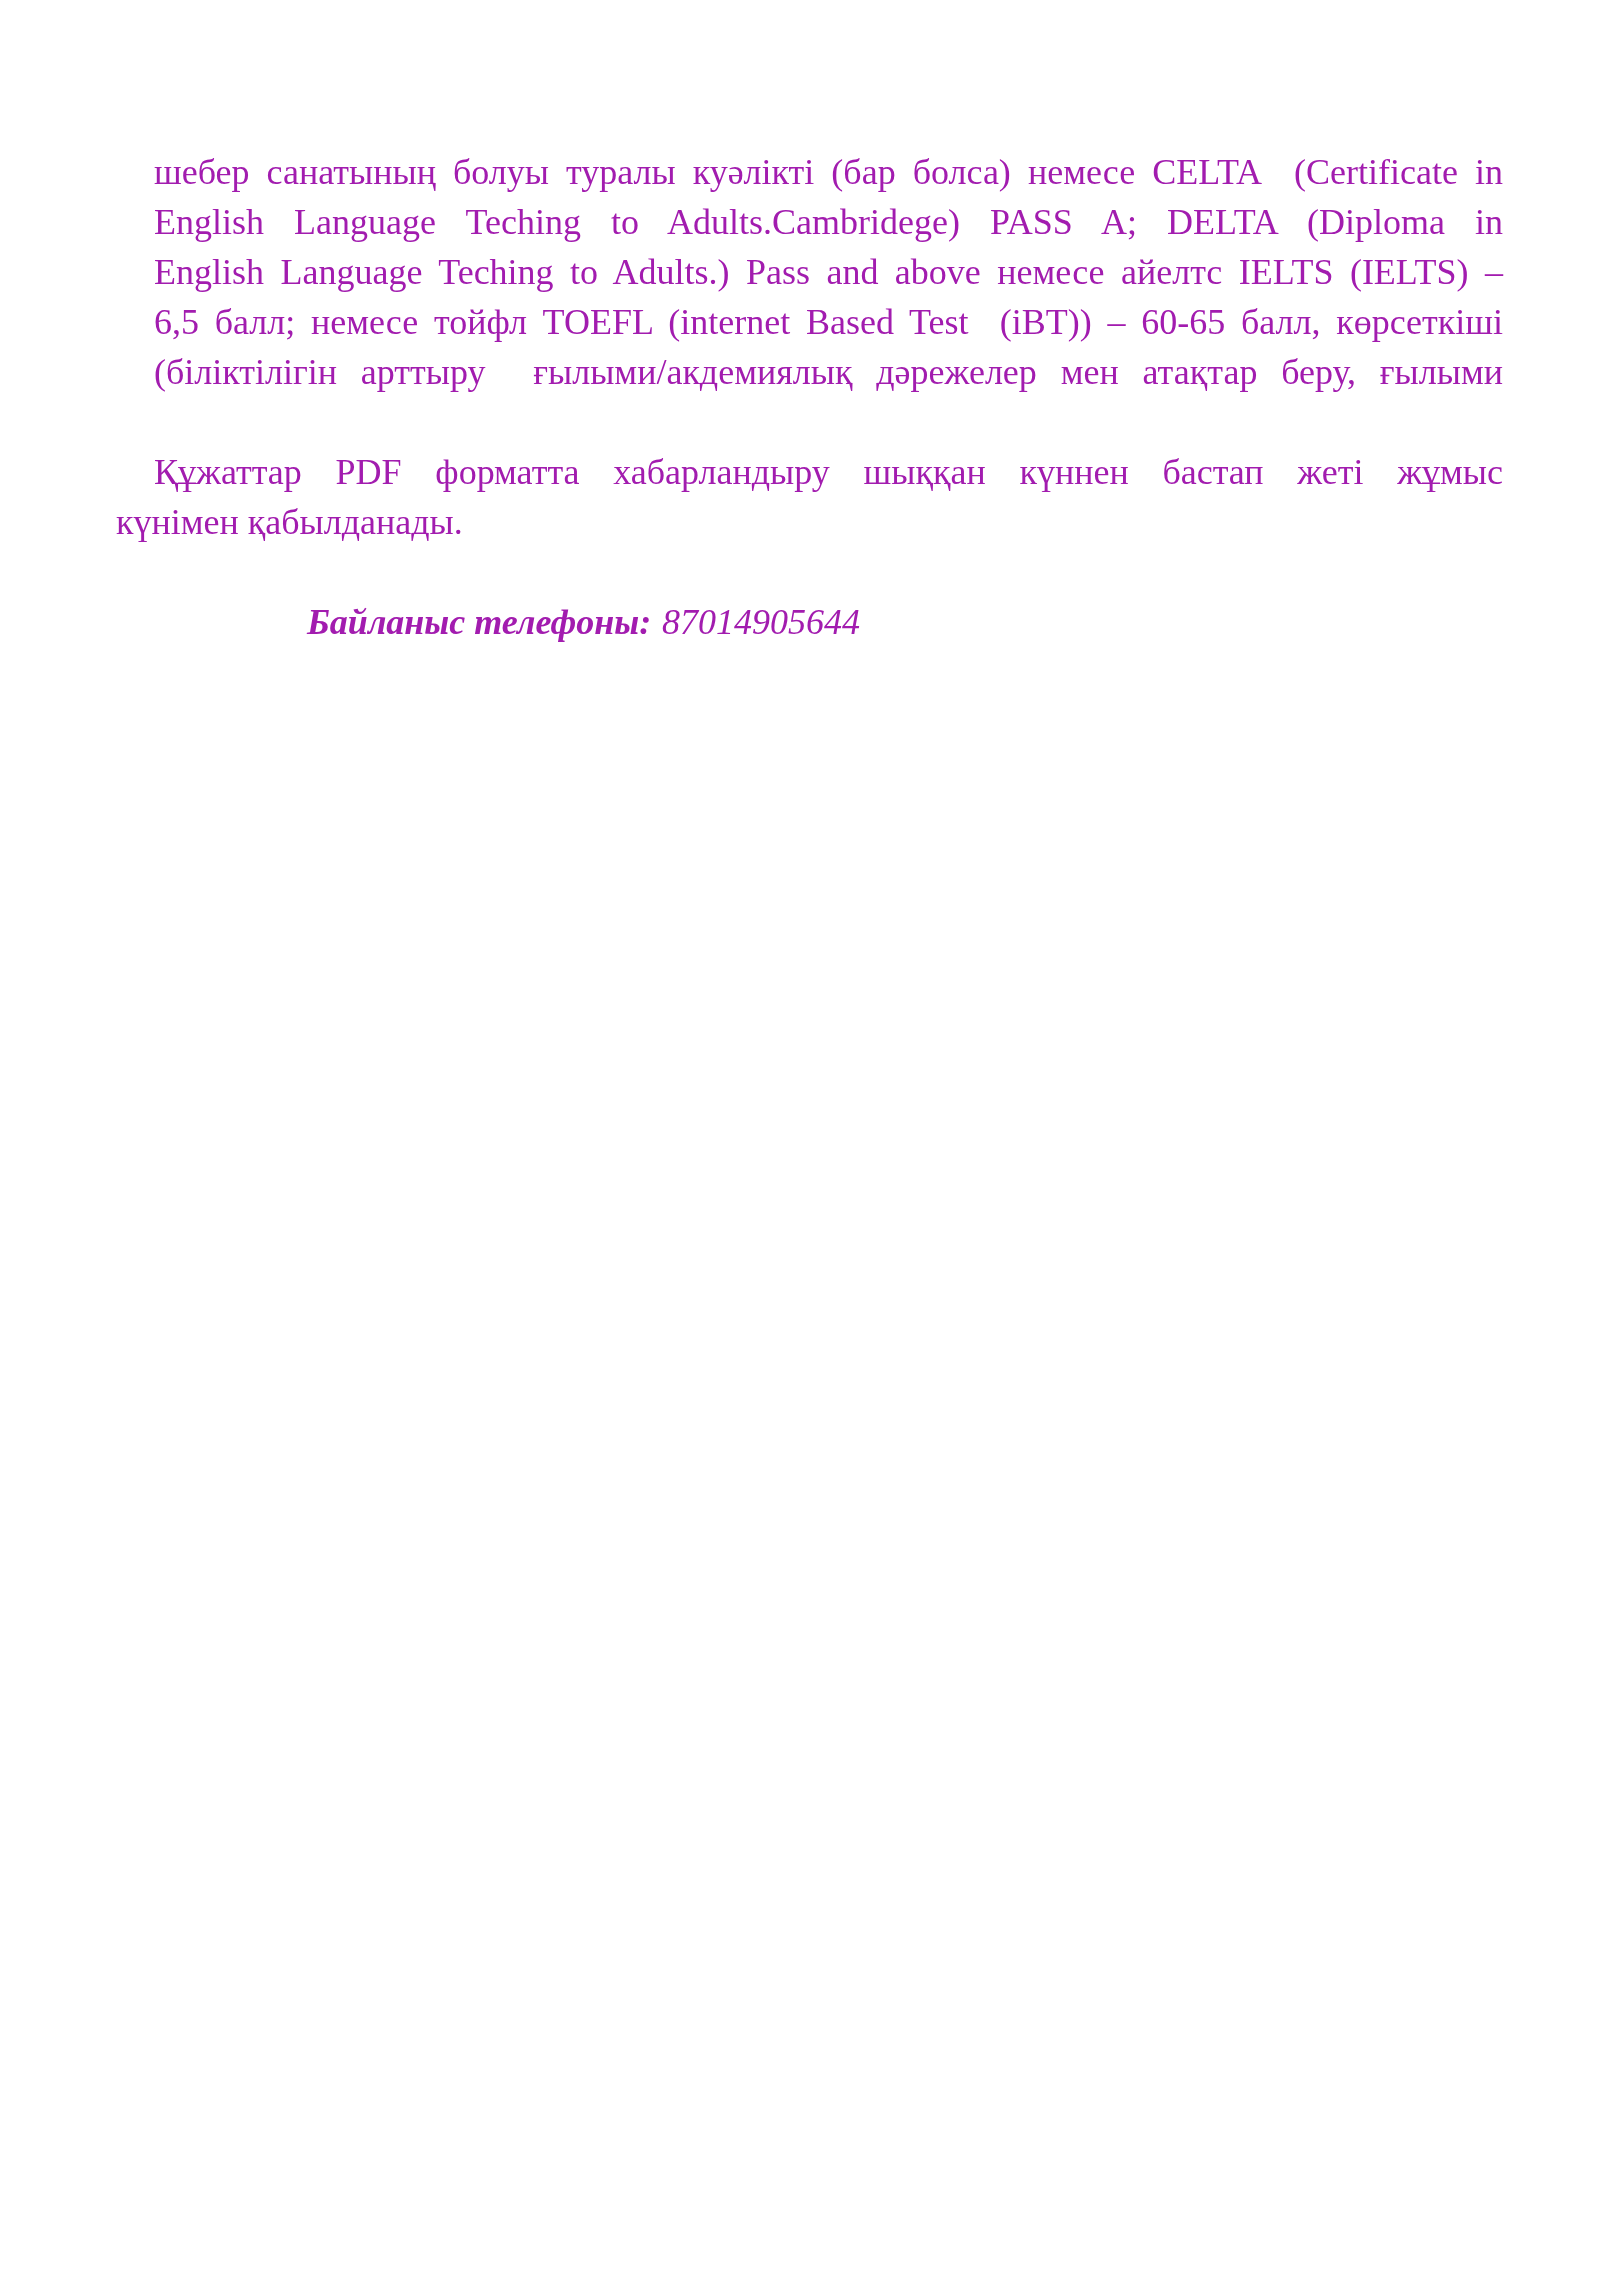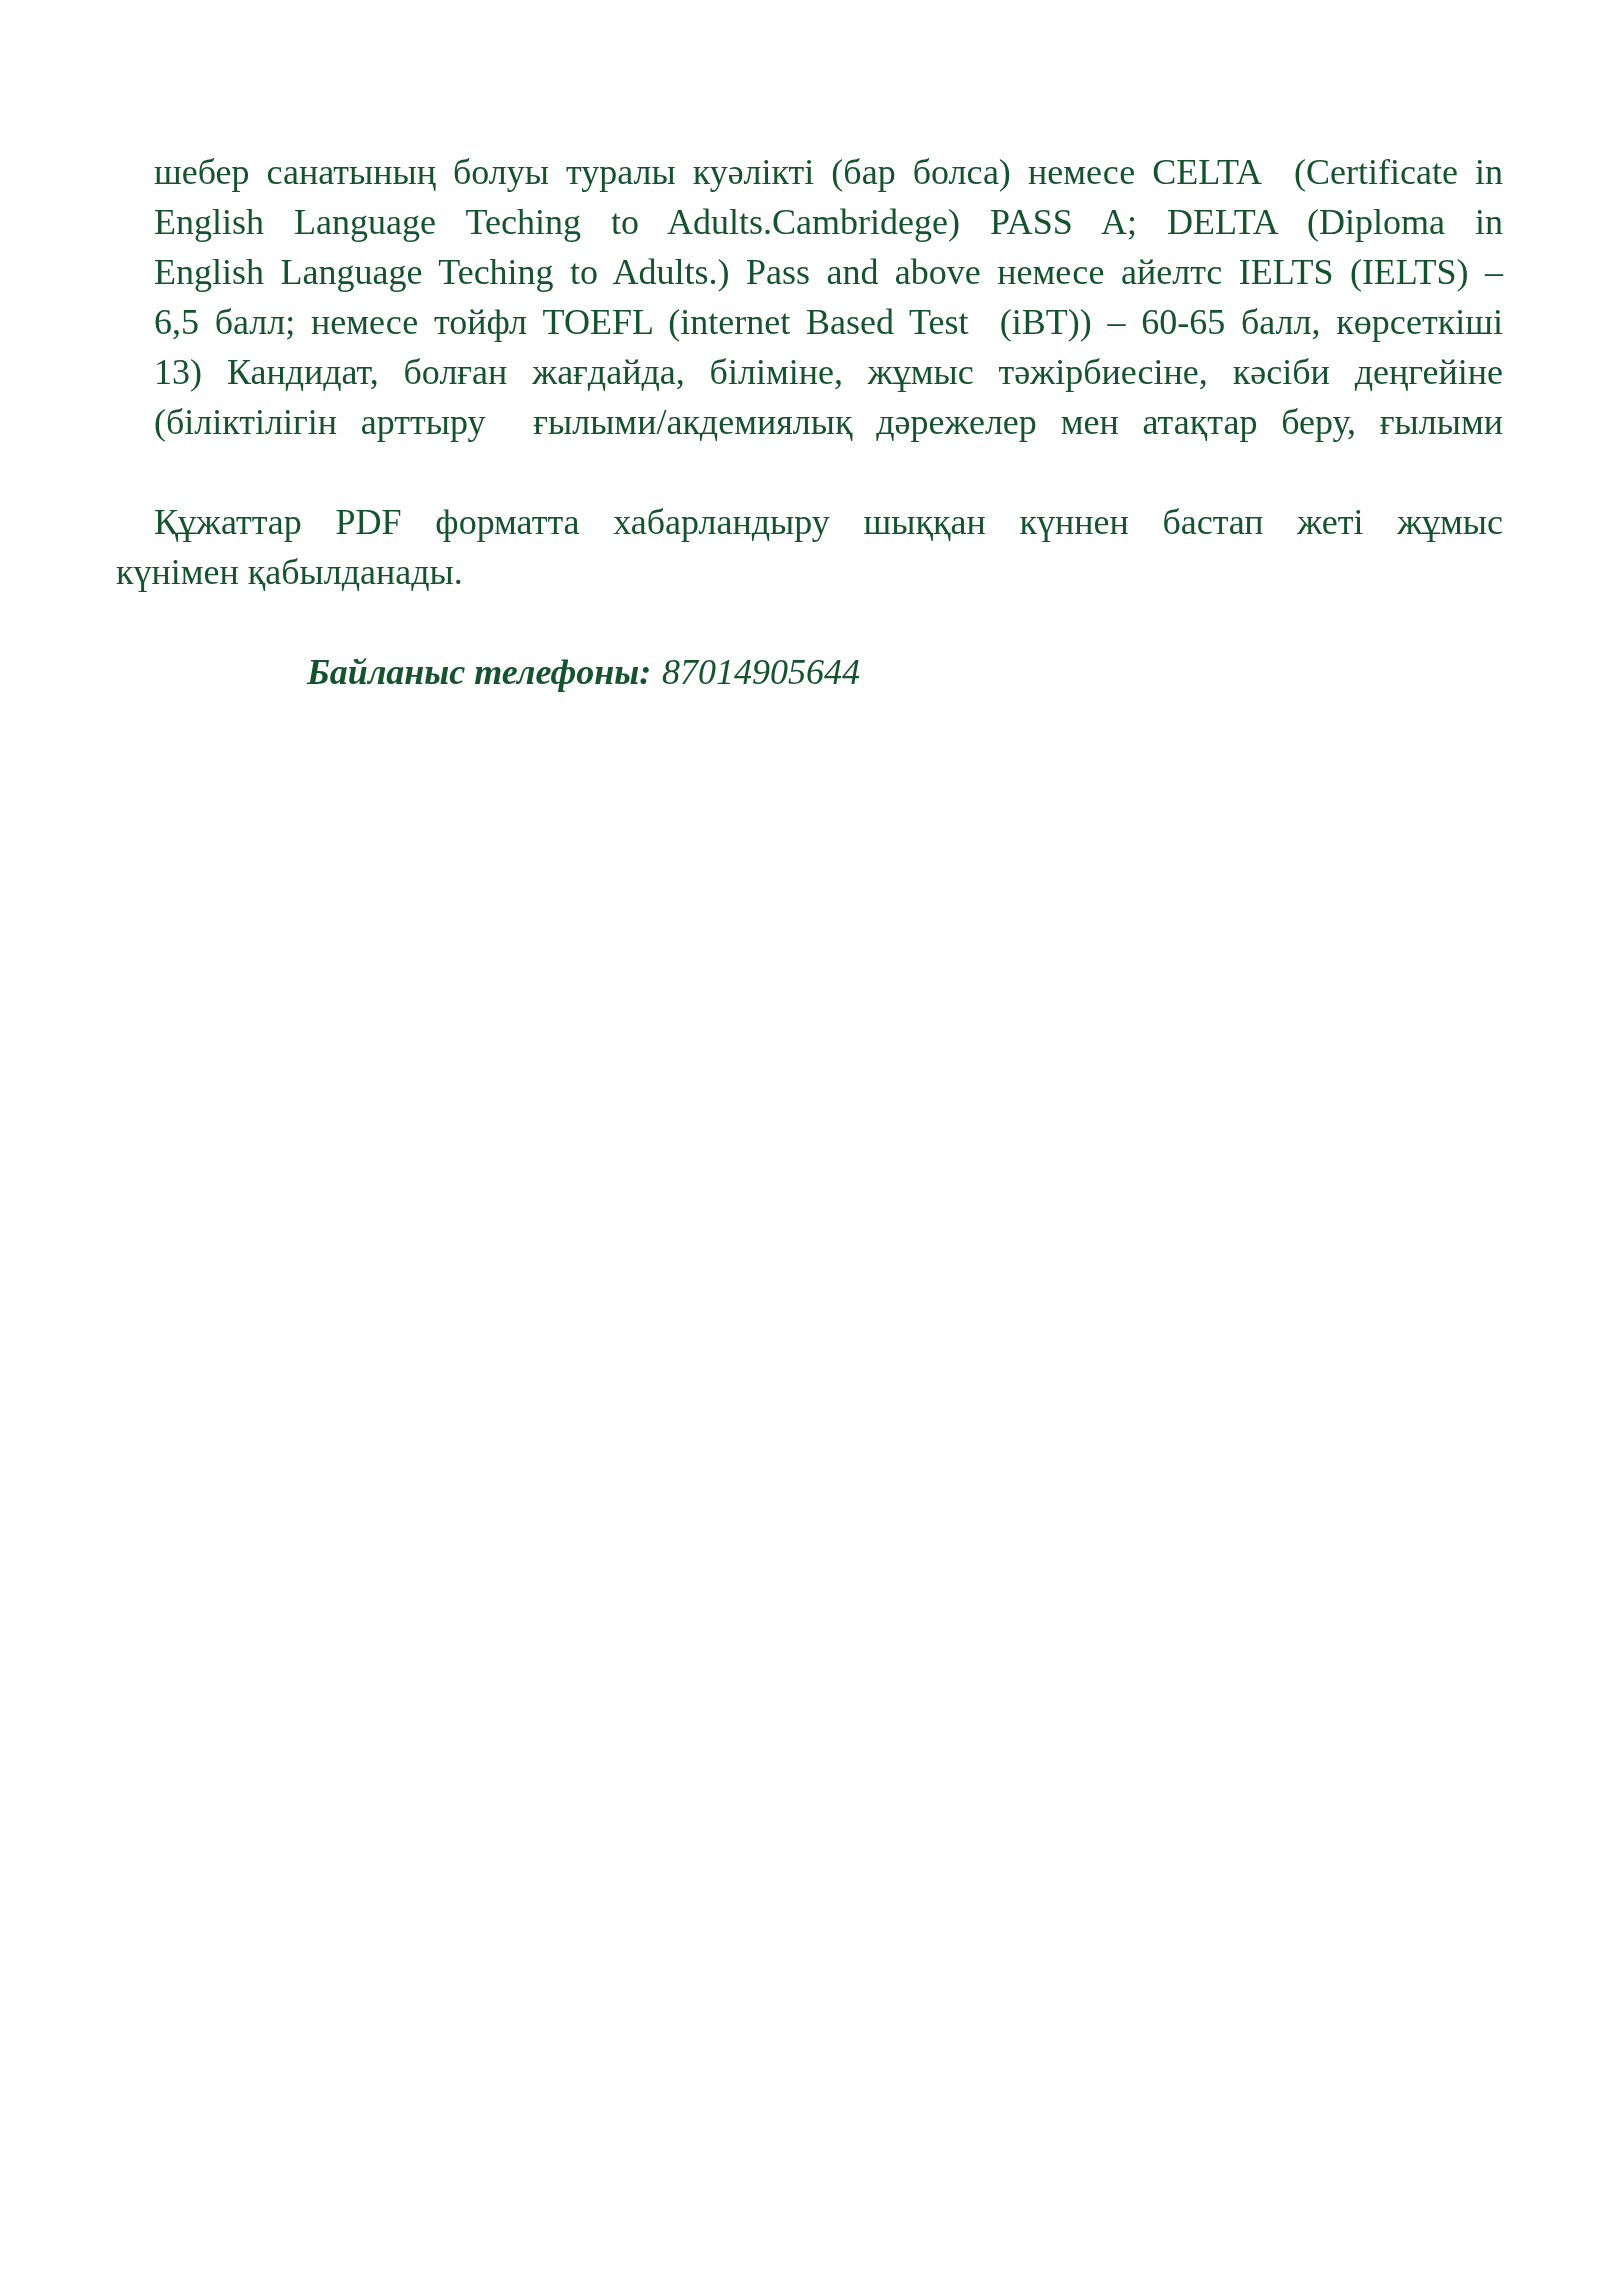--- a/index.html
+++ b/index.html
@@ -15,21 +15,21 @@
     overflow: hidden;
   }
   .text-block {
     position: absolute;
     left: 116px;
     top: 147px;
     width: 1387px;
     font-family: "Liberation Serif", "DejaVu Serif", serif;
     font-size: 36px;
     line-height: 50px;
-    color: #14532d;
+    color: #a21caf;
   }
   .line {
     white-space: pre-wrap;
   }
   
   .ind {
     margin-left: 38px;
     width: 1349px;
   }
   
@@ -55,21 +55,20 @@
 </head>
 <body>
 
 <div class="page">
   <div class="text-block">
 
     <div class="line ind just">шебер санатының болуы туралы куәлікті (бар болса) немесе CELTA  (Certificate in</div>
     <div class="line ind just">English Language Teching to Adults.Cambridege) PASS A; DELTA (Diploma in</div>
     <div class="line ind just">English Language Teching to Adults.) Pass and above немесе айелтс IELTS (IELTS) –</div>
     <div class="line ind just">6,5 балл; немесе тойфл TOEFL (internet Based Test  (iBT)) – 60-65 балл, көрсеткіші</div>
-    <div class="line ind just">13) Кандидат, болған жағдайда, біліміне, жұмыс тәжірбиесіне, кәсіби деңгейіне</div>
     <div class="line ind just">(біліктілігін арттыру  ғылыми/акдемиялық дәрежелер мен атақтар беру, ғылыми</div>
 
     <div class="spacer"></div>
 
     <div class="line ind just">Құжаттар PDF форматта хабарландыру шыққан күннен бастап жеті жұмыс</div>
     <div class="line">күнімен қабылданады.</div>
 
     <div class="line contact">
       <span class="label">Байланыс телефоны:</span><span class="number">87014905644</span>
     </div>

